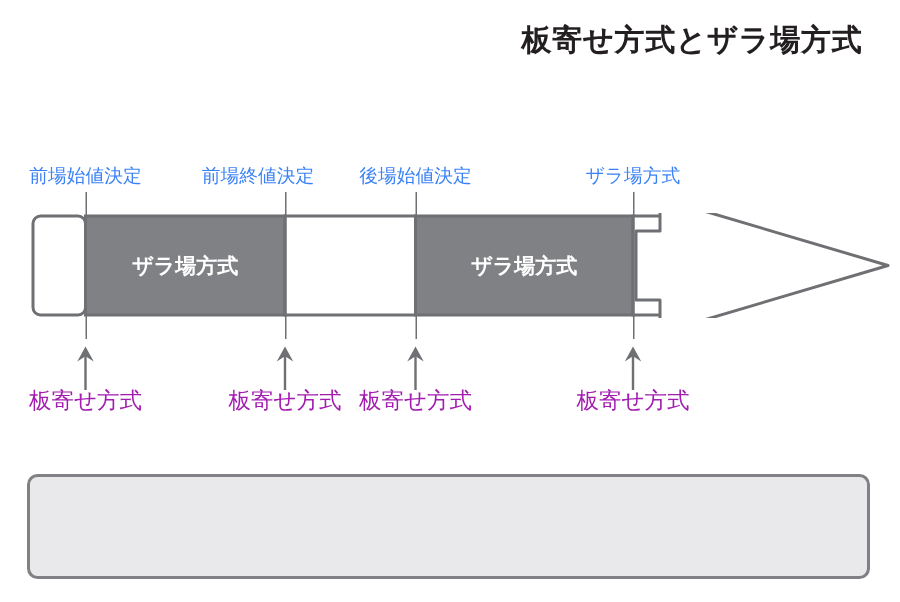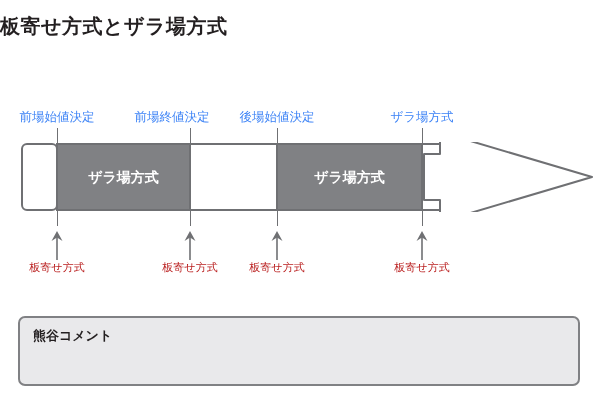--- a/index.html
+++ b/index.html
@@ -16,21 +16,21 @@
     font-family: "Liberation Sans", "DejaVu Sans", sans-serif;
     color: #3b3b3f;
   }
 
   
   #page-title {
     position: absolute;
     top: 13px;
     left: 0;
     width: 575px;
-    text-align: left;
+    text-align: right;
     font-size: 20px;
     font-weight: bold;
     letter-spacing: 0.5px;
     color: #231f20;
     white-space: nowrap;
   }
 
   
   #diagram {
     position: absolute;
@@ -66,23 +66,23 @@
     top: 120px;
     width: 13px;
     height: 30px;
     transform: translateX(-50%);
   }
 
   
   .bottom-label {
     position: absolute;
     top: 150px;
-    font-size: 11px;
+    font-size: 15px;
     line-height: 15px;
-    color: #b91c1c;
+    color: #a21caf;
     white-space: nowrap;
     transform: translateX(-50%);
   }
 
   
   #timeline-bar {
     position: absolute;
     top: 32px;
     left: 0;
     width: 600px;
@@ -162,14 +162,13 @@
       <div class="bottom-label" style="left: 277px;">板寄せ方式</div>
       <div class="up-arrow" style="left: 422px;"><svg viewBox="0 0 13 30" width="13" height="30">
           <line x1="6.5" y1="30" x2="6.5" y2="7" stroke="#6f7073" stroke-width="1.6"></line>
           <path d="M 6.5 1 L 12 11 L 6.5 7.5 L 1 11 Z" fill="#6f7073"></path>
         </svg></div>
       <div class="bottom-label" style="left: 422px;">板寄せ方式</div>
     </div>
 </div>
 
 <div id="comment-box">
-  <div id="comment-heading">熊谷コメント</div>
 </div>
 
 </body></html>

